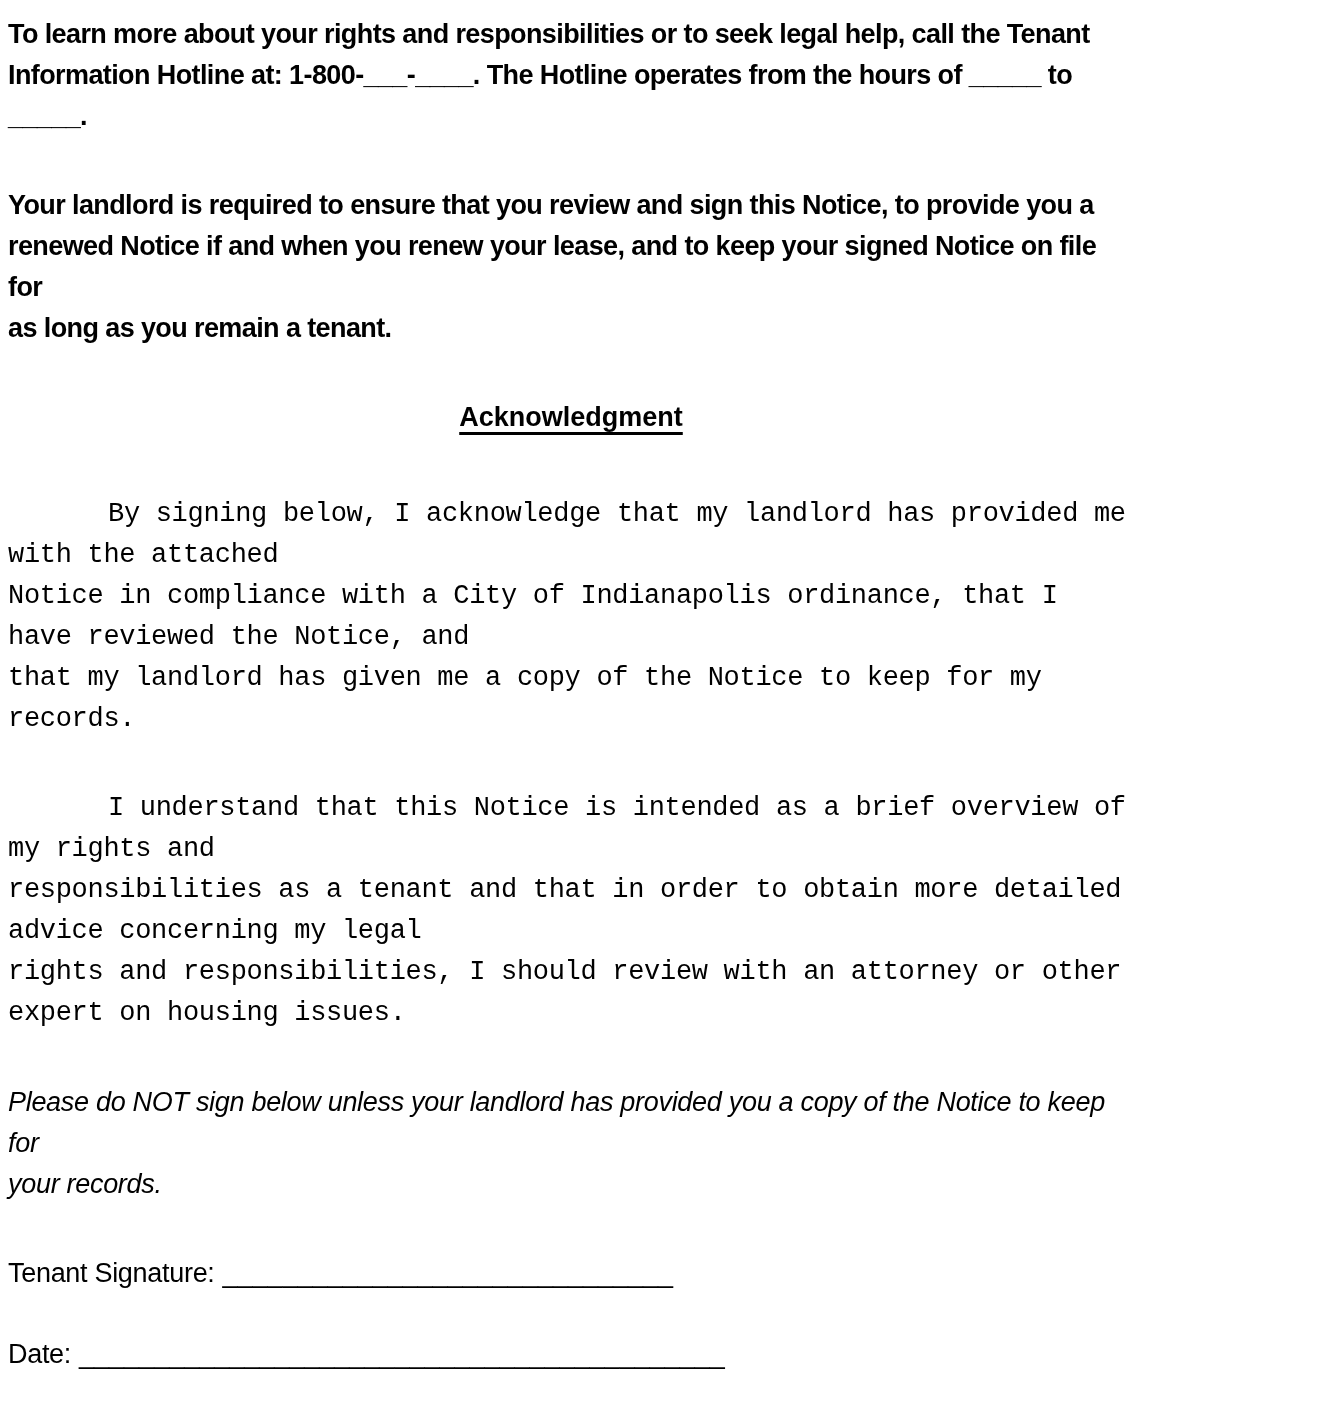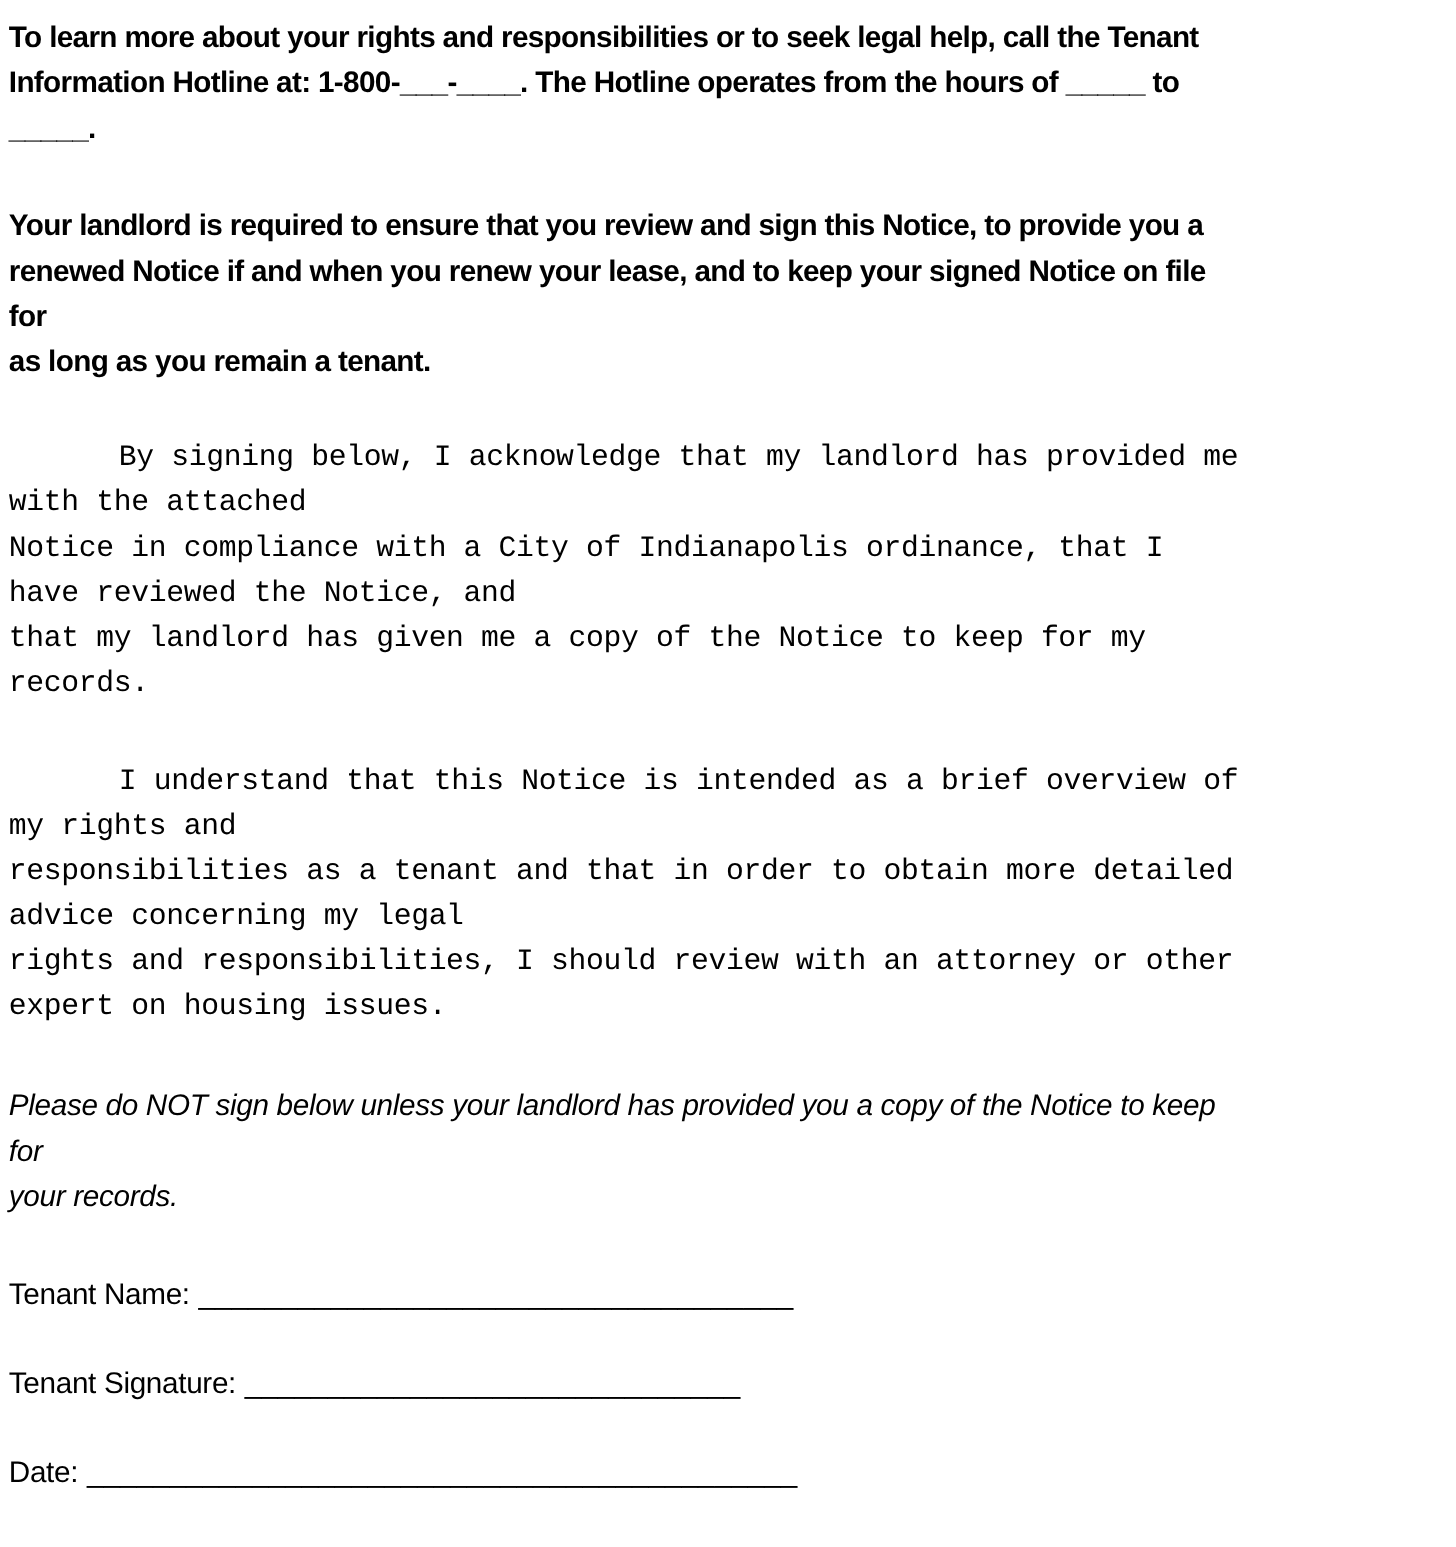--- a/index.html
+++ b/index.html
@@ -71,35 +71,35 @@
 
   <p class="bold-para">To learn more about your rights and responsibilities or to seek legal help, call the Tenant
 Information Hotline at: 1-800-___-____. The Hotline operates from the hours of _____ to
 _____.</p>
 
 
   <p class="bold-para">Your landlord is required to ensure that you review and sign this Notice, to provide you a
 renewed Notice if and when you renew your lease, and to keep your signed Notice on file for
 as long as you remain a tenant.</p>
 
+  <div class="heading-wrap">
+    <span class="heading-text">Acknowledgment</span>
+  </div>
 
   <p class="body-para">By signing below, I acknowledge that my landlord has provided me with the attached
 Notice in compliance with a City of Indianapolis ordinance, that I have reviewed the Notice, and
 that my landlord has given me a copy of the Notice to keep for my records.</p>
 
   <p class="body-para">I understand that this Notice is intended as a brief overview of my rights and
 responsibilities as a tenant and that in order to obtain more detailed advice concerning my legal
 rights and responsibilities, I should review with an attorney or other expert on housing issues.</p>
 
   <p class="italic-para no-indent">Please do NOT sign below unless your landlord has provided you a copy of the Notice to keep for
 your records.</p>
 
-  <div class="form-line">
-    <span class="form-label">Tenant Name:</span><span class="blank-line">____________________________________</span>
-  </div>
 
   <div class="form-line">
     <span class="form-label">Tenant Signature:</span><span class="blank-line">______________________________</span>
   </div>
 
   <div class="form-line">
     <span class="form-label">Date:</span><span class="blank-line">___________________________________________</span>
   </div>
 
 </div>

